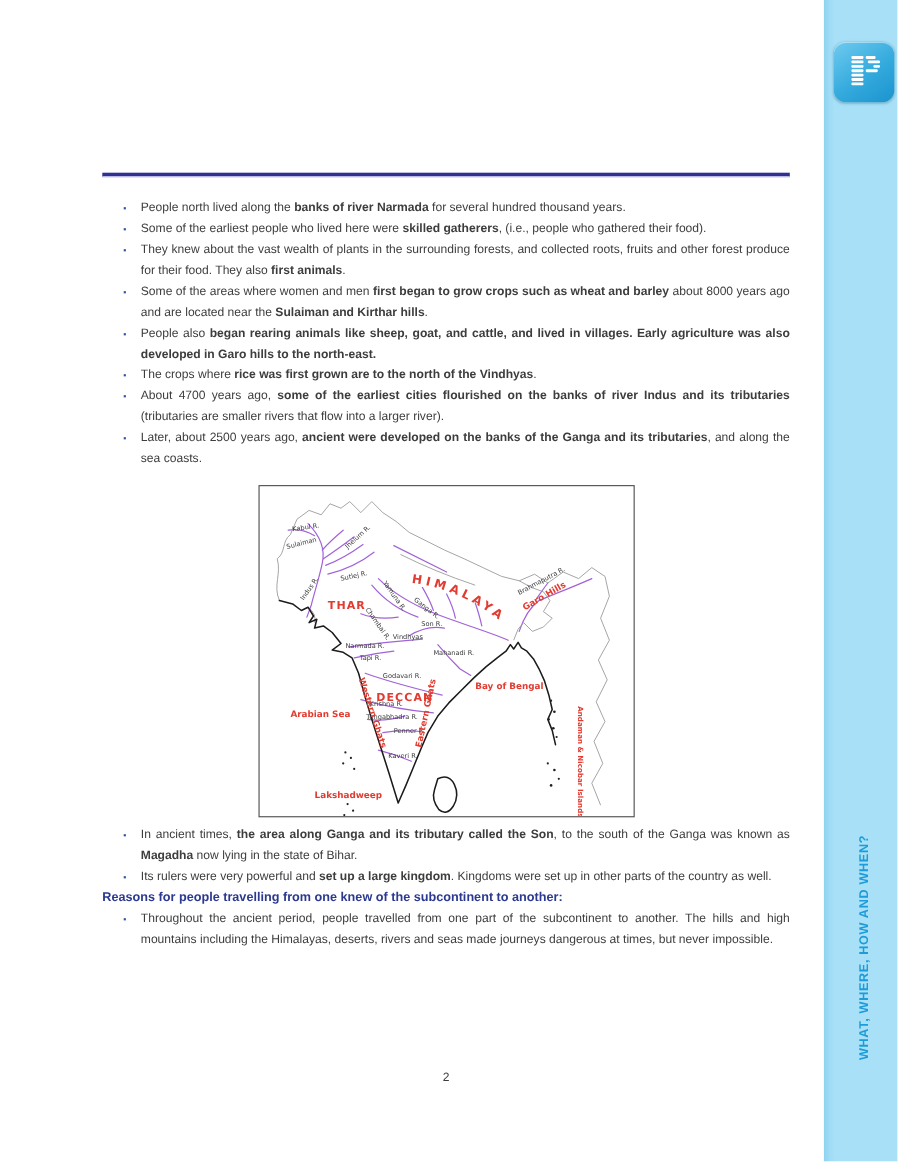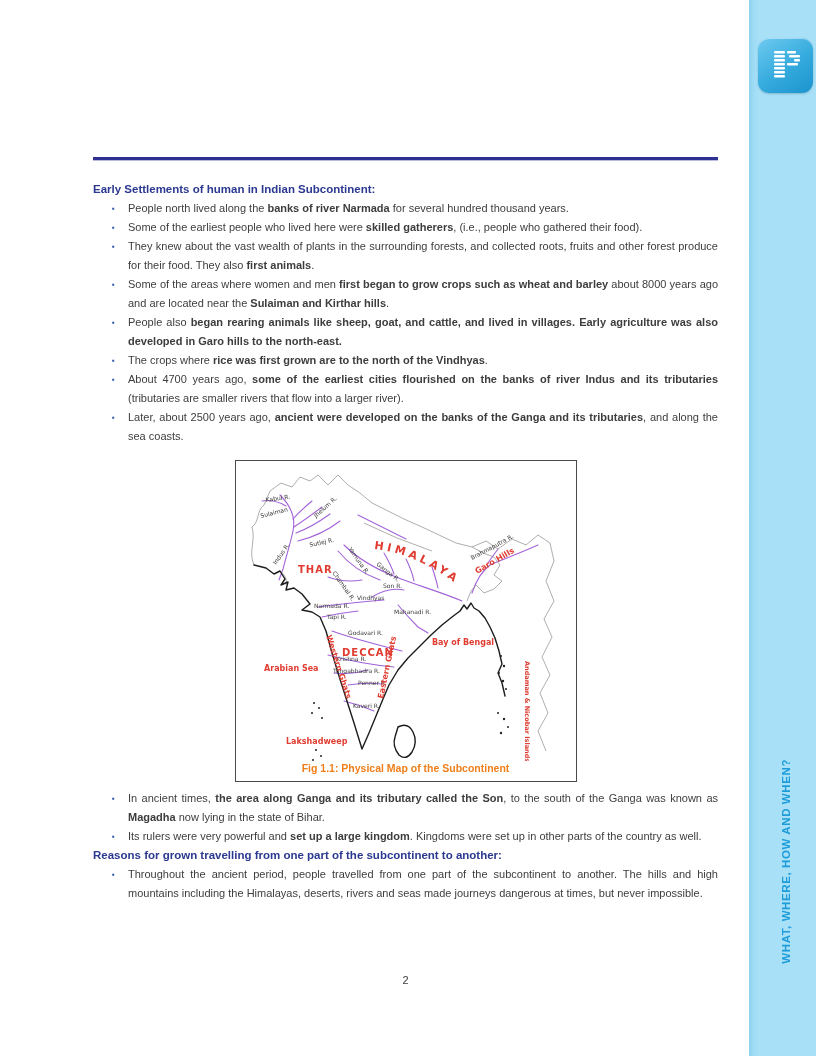--- a/index.html
+++ b/index.html
@@ -91,21 +91,20 @@
           <rect x="29" y="25" width="11" height="2.6" rx="1"></rect>
         </g>
       </svg>
     </div>
     <div class="vtext">WHAT, WHERE, HOW AND WHEN?</div>
   </div>
 
   <div class="content">
     <div class="rule"></div>
 
-    <h2 class="section-heading">Early Settlements of human in Indian Subcontinent:</h2>
     <div>
         <div class="bullet-item">
           <span class="bullet-marker">▪</span>
           <span class="bullet-text"><span>People north lived along the </span><span class="b">banks of river Narmada</span><span> for several hundred thousand years.</span></span>
         </div>
         <div class="bullet-item">
           <span class="bullet-marker">▪</span>
           <span class="bullet-text"><span>Some of the earliest people who lived here were </span><span class="b">skilled gatherers</span><span>, (i.e., people who gathered their food).</span></span>
         </div>
         <div class="bullet-item">
@@ -228,35 +227,34 @@
             <text x="100" y="200" class="ml blk">Krishna R.</text>
             <text x="97" y="212" class="ml blk">Tungabhadra R.</text>
             <text x="122" y="224" class="ml blk">Penner R.</text>
             <text x="117" y="247" class="ml blk">Kaveri R.</text>
             <text x="90" y="175" transform="rotate(72 90 175)" class="ml red-md">Western Ghats</text>
             <text x="147" y="238" transform="rotate(-78 147 238)" class="ml red-md">Eastern Ghats</text>
             <text x="50" y="283" class="ml red-md">Lakshadweep</text>
             <text x="289" y="200" transform="rotate(90 289 200)" class="ml red-sm">Andaman &amp; Nicobar Islands</text>
           </g>
       </svg>
-      <div class="map-caption">Fig 1.1:  Physical Map of the Subcontinent</div>
     </div>
 
     <div>
         <div class="bullet-item">
           <span class="bullet-marker">▪</span>
           <span class="bullet-text"><span>In ancient times, </span><span class="b">the area along Ganga and its tributary called the Son</span><span>, to the south of the Ganga was known as </span><span class="b">Magadha</span><span> now lying in the state of Bihar.</span></span>
         </div>
         <div class="bullet-item">
           <span class="bullet-marker">▪</span>
           <span class="bullet-text"><span>Its rulers were very powerful and </span><span class="b">set up a large kingdom</span><span>. Kingdoms were set up in other parts of the country as well.</span></span>
         </div>
       </div>
 
-    <h2 class="section-heading">Reasons for grown travelling from one part of the subcontinent to another:</h2>
+    <h2 class="section-heading">Reasons for people travelling from one knew of the subcontinent to another:</h2>
     <div>
         <div class="bullet-item">
           <span class="bullet-marker">▪</span>
           <span class="bullet-text"><span>Throughout the ancient period, people travelled from one part of the subcontinent to another. The hills and high mountains including the Himalayas, deserts, rivers and seas made journeys dangerous at times, but never impossible.</span></span>
         </div>
       </div>
   </div>
 
   <div class="pageno">2</div>
 </div>

